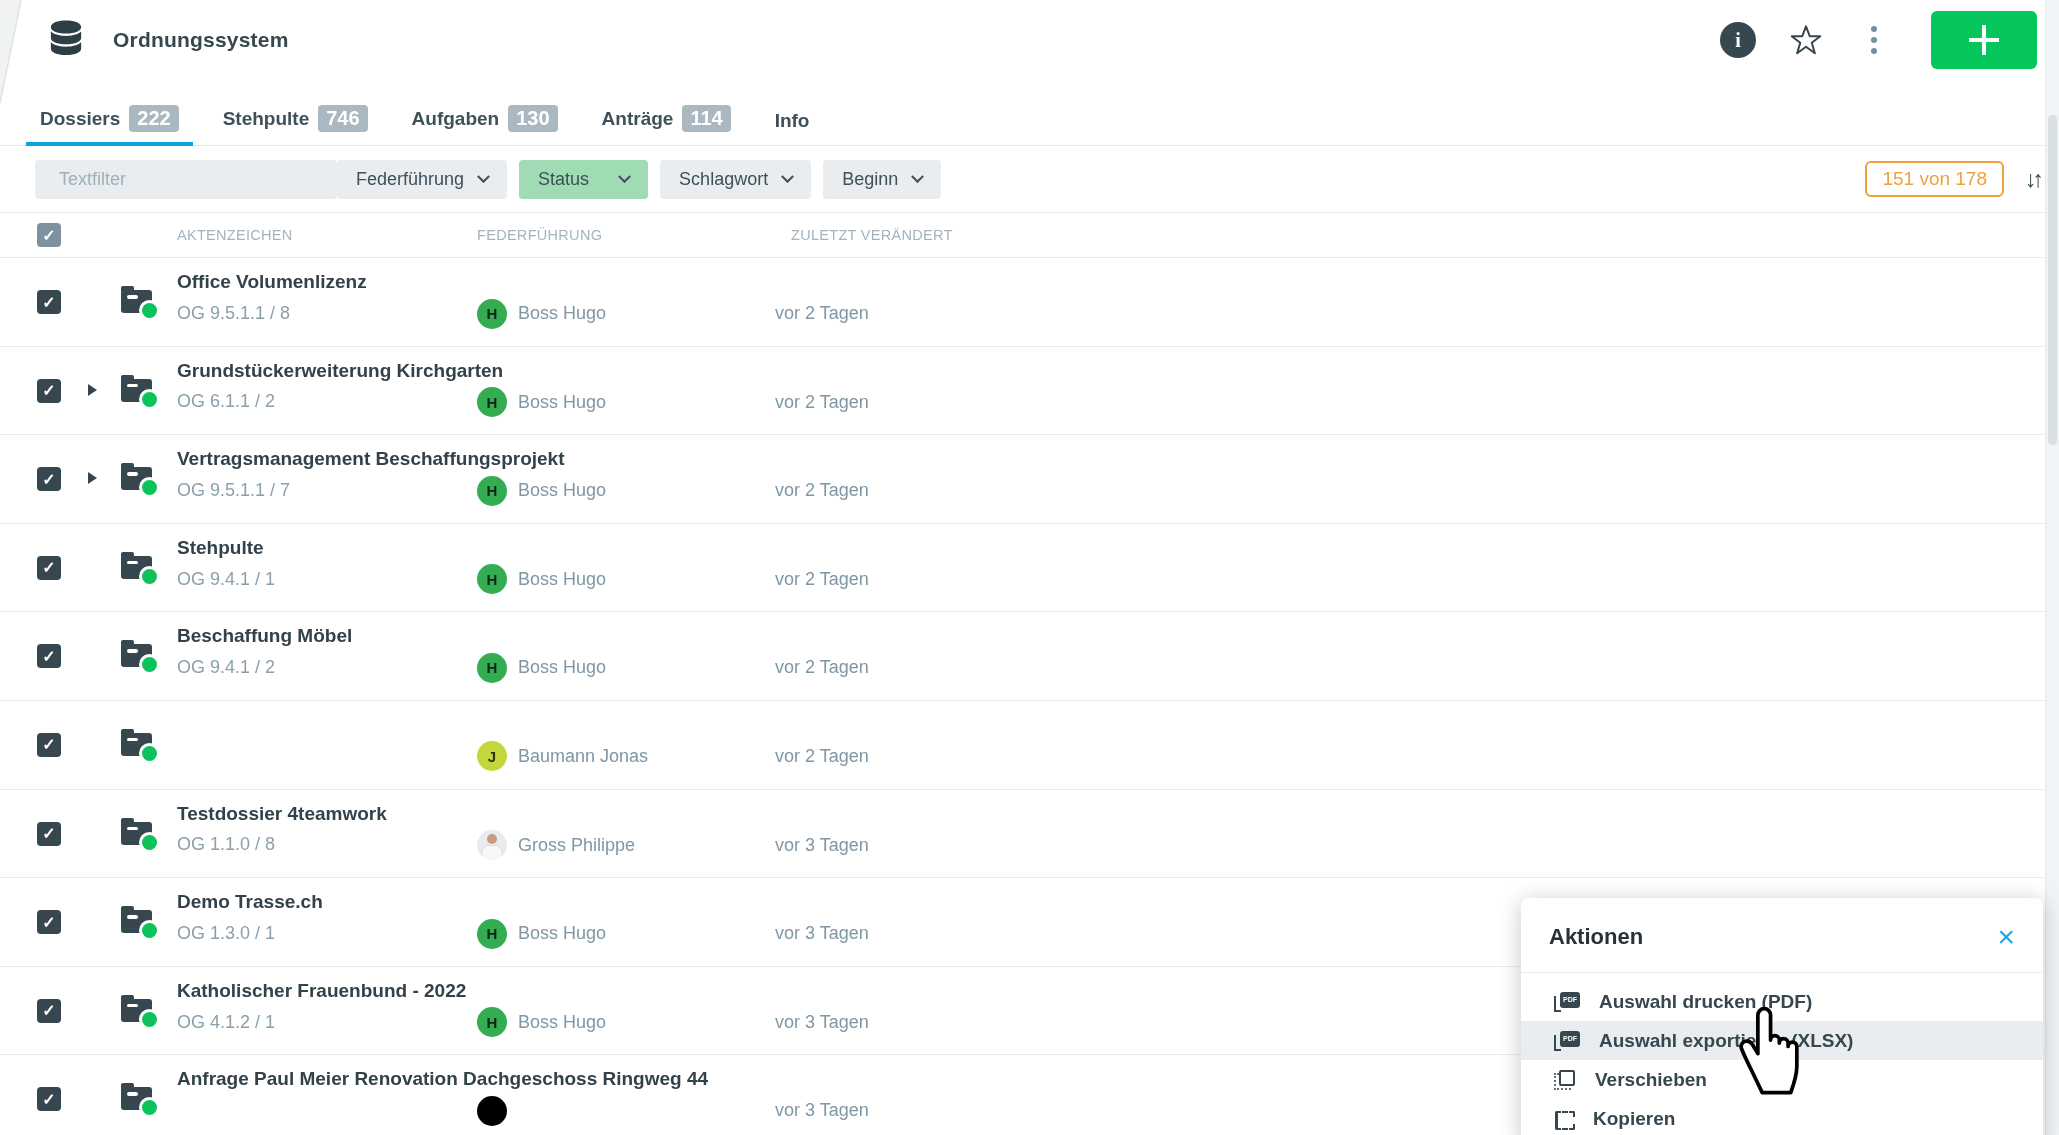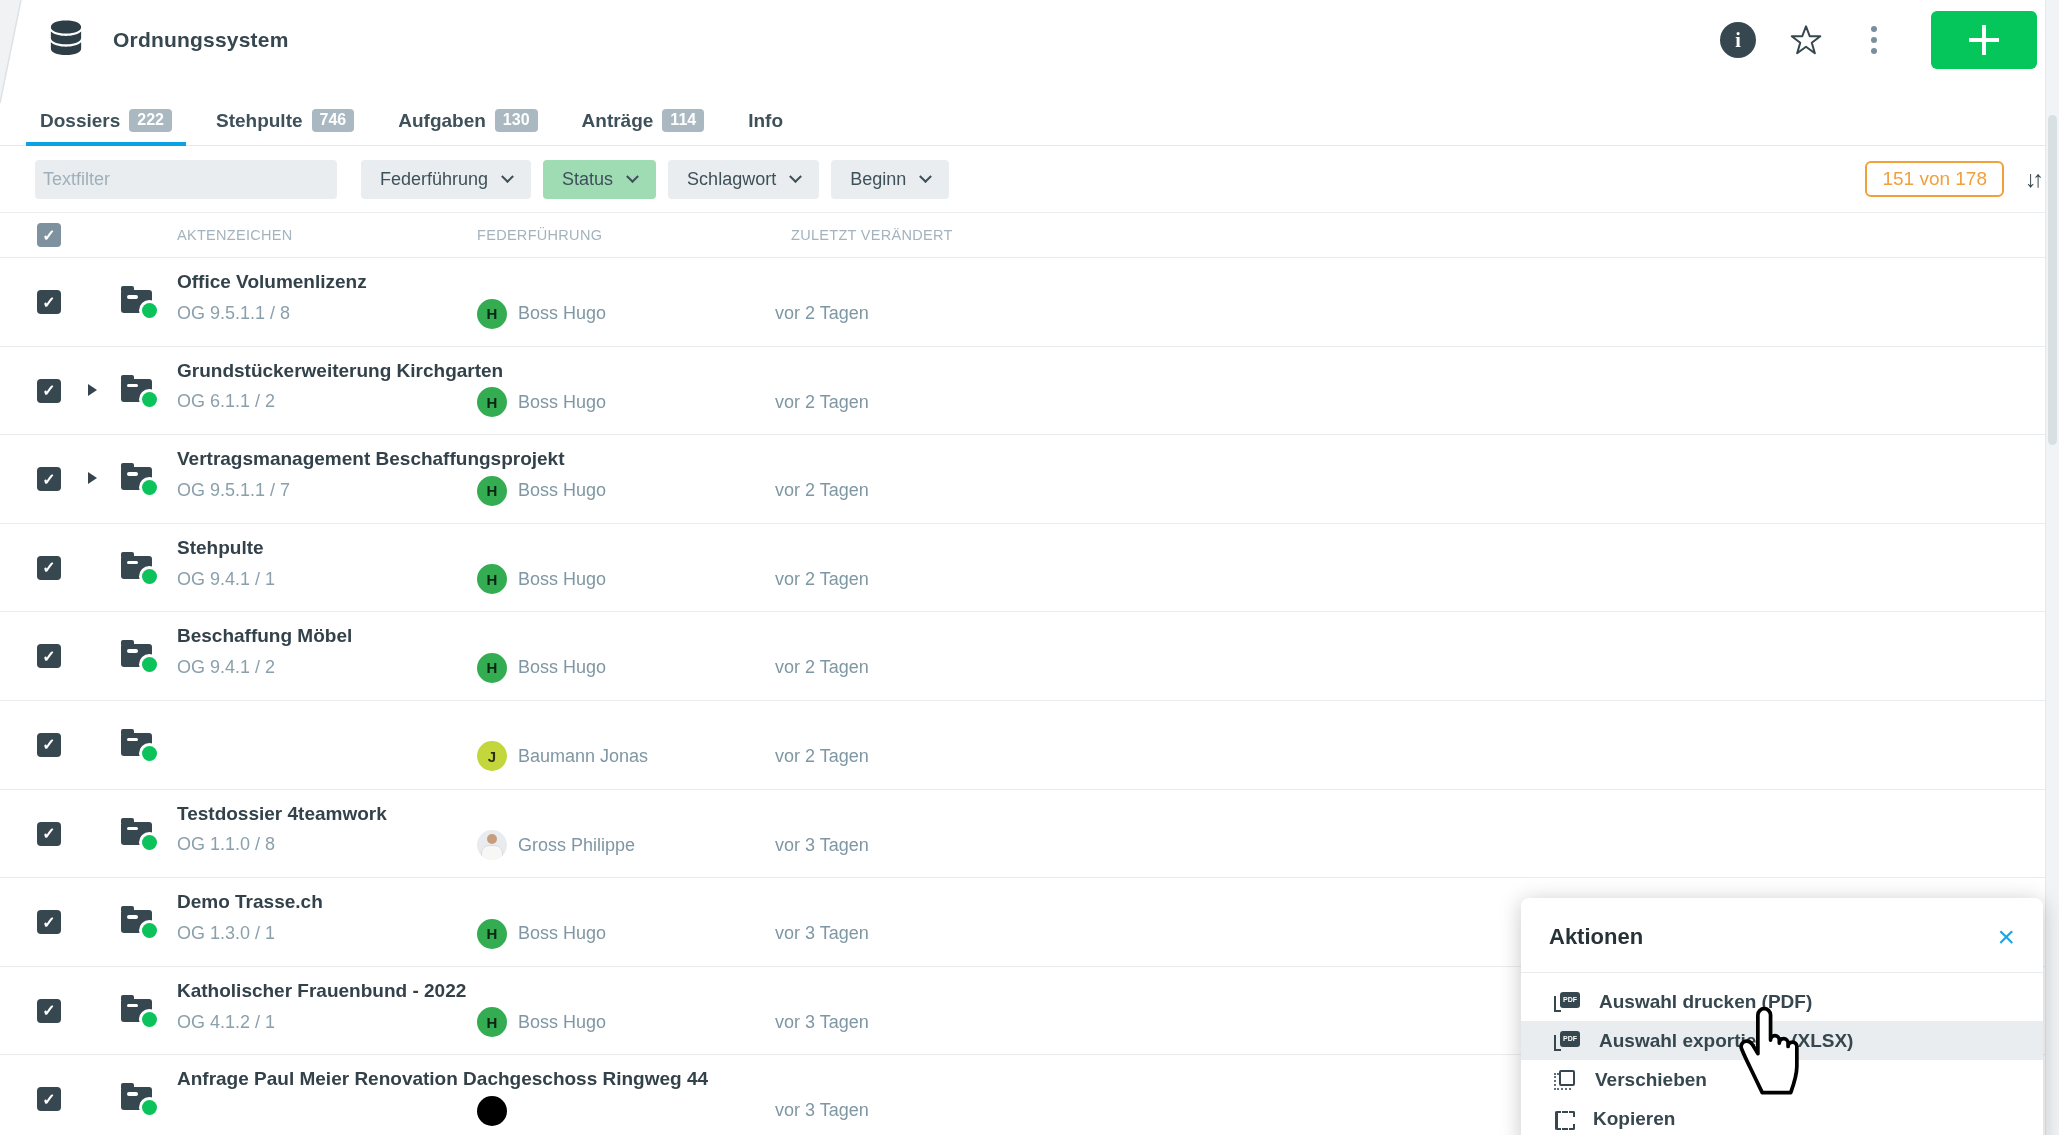--- a/index.html
+++ b/index.html
@@ -27,33 +27,33 @@
   .add-btn{margin-left:38px;width:106px;height:58px;background:var(--primary-green);border:none;border-radius:6px;
     position:relative;cursor:pointer;}
   .add-btn::before,.add-btn::after{content:"";position:absolute;background:#fff;left:50%;top:50%;}
   .add-btn::before{width:30px;height:4px;transform:translate(-50%,-50%);}
   .add-btn::after{width:4px;height:30px;transform:translate(-50%,-50%);}
 
   
   .tabs{height:66px;display:flex;align-items:flex-end;padding-left:26px;border-bottom:1px solid #E4E8EA;}
   .tab{position:relative;display:flex;align-items:center;padding:0 14px 13px;margin-right:16px;cursor:pointer;}
   .tab-label{font-size:19px;font-weight:600;color:#3E5059;}
-  .tab-badge{margin-left:9px;background:#A9B8C1;color:#fff;font-size:16px;font-weight:700;
+  .tab-badge{margin-left:9px;background:#A9B8C1;color:#fff;font-size:20px;font-weight:700;
     padding:2px 8px 3px;border-radius:4px;line-height:1.1;}
   .tab-badge:empty{display:none;}
   .tab.active::after{content:"";position:absolute;left:0;right:0;bottom:-1px;height:4px;background:var(--accent-blue);}
 
   
   .filter-bar{height:67px;display:flex;align-items:center;padding:0 19px 0 35px;border-bottom:1px solid #ECEFF1;}
-  .text-filter{width:302px;height:39px;background:#E9EDEF;border:none;border-radius:4px;padding:0 8px;
-    font-size:18px;color:#3E5059;font-family:inherit;margin-right:24px;}
+  .text-filter{width:302px;height:39px;background:#E9EDEF;border:none;border-radius:4px;padding:0 24px;
+    font-size:18px;color:#3E5059;font-family:inherit;margin-right:0;}
   .text-filter::placeholder{color:#9FB0BA;}
   .chip{height:39px;display:flex;align-items:center;background:#E9EDEF;border-radius:4px;
     padding:0 19px;margin-right:12px;cursor:pointer;font-size:18px;color:#3E5059;}
-  .chip.green{background:var(--status-green);}
+  .chip.green{background:var(--status-green);gap:16px;}
   .chev{width:9px;height:9px;border-right:2.5px solid #3E5059;border-bottom:2.5px solid #3E5059;
     transform:rotate(45deg) translate(-2px,-2px);margin-left:15px;}
   .count-badge{margin-left:auto;border:2px solid var(--warning-orange);color:var(--warning-orange);
     font-size:19px;padding:5px 15px;border-radius:6px;}
   .sort-icon{margin-left:21px;font-size:23px;font-weight:700;color:var(--dark-slate);
     letter-spacing:-4px;cursor:pointer;user-select:none;}
 
   
   .table-header{position:relative;height:45px;border-bottom:1px solid var(--line);}
   .col{position:absolute;top:14px;font-size:14.5px;color:#A4B3BD;letter-spacing:.3px;}

